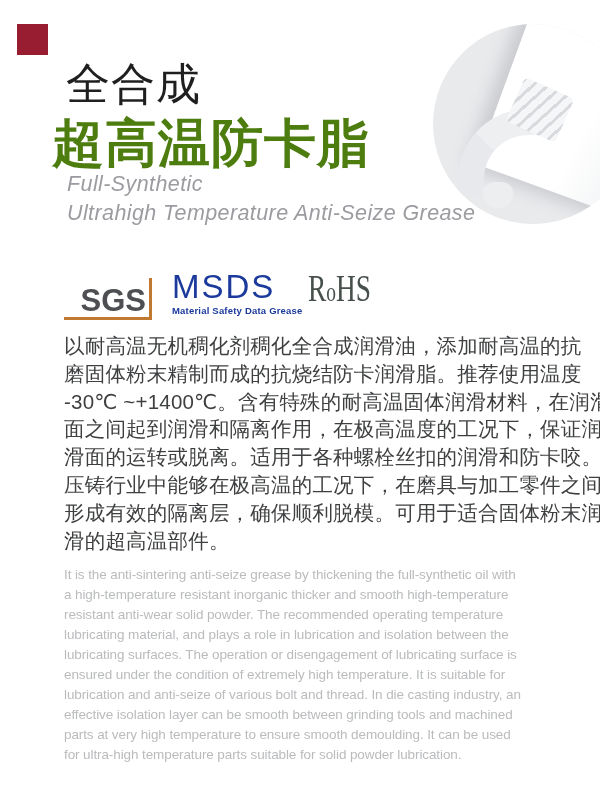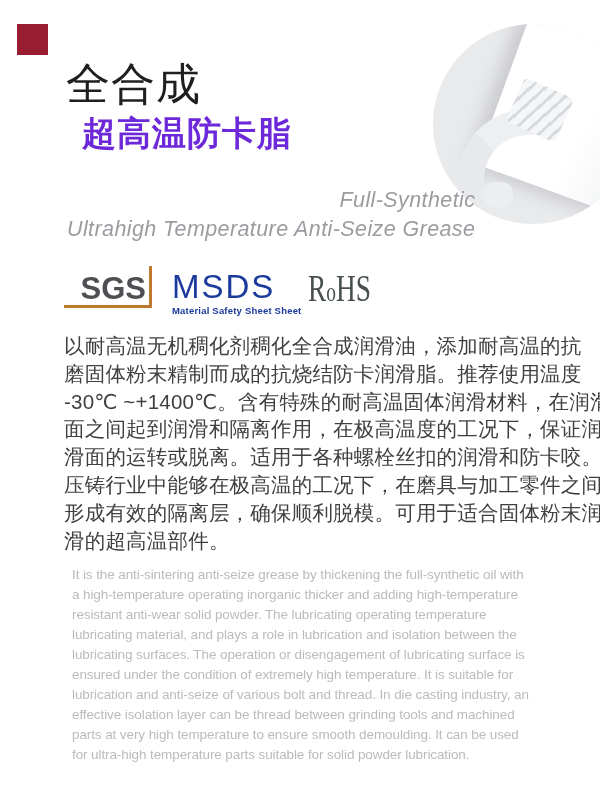--- a/index.html
+++ b/index.html
@@ -23,47 +23,47 @@
              background:repeating-linear-gradient(114deg,#d8dade 0px,#d8dade 3px,#f5f6f8 3px,#f5f6f8 10px);}
   .tube-nozzle{position:absolute;left:26px;top:84px;width:56px;height:62px;
                border-left:26px solid #edeff1;border-bottom:26px solid #e7e9ec;
                border-bottom-left-radius:70px;transform:rotate(86deg);}
   .tube-tip{position:absolute;left:50px;top:158px;width:30px;height:26px;border-radius:40% 40% 50% 50%;
             background:#eceef0;}
 
   
   .title-black{position:absolute;left:66px;top:44px;font-size:44px;line-height:1.1;
                color:#1f1f1f;font-weight:500;letter-spacing:1px;white-space:nowrap;}
-  .title-magenta{position:absolute;left:82px;top:99px;font-size:34px;line-height:1.1;
-                 color:#6d28d9;font-weight:bold;letter-spacing:1px;white-space:nowrap;}
-  .subtitle{position:absolute;left:67px;top:170px;font-style:italic;color:#9b9ba0;
-            font-size:21.5px;line-height:29px;letter-spacing:.4px;text-align:right;}
+  .title-magenta{position:absolute;left:52px;top:99px;font-size:52px;line-height:1.1;
+                 color:#4d7c0f;font-weight:bold;letter-spacing:1px;white-space:nowrap;}
+  .subtitle{position:absolute;left:67px;top:154px;font-style:italic;color:#9b9ba0;
+            font-size:21.5px;line-height:29px;letter-spacing:.4px;}
 
   
   .certs{position:absolute;left:64px;top:250px;width:400px;height:50px;}
-  .sgs{position:absolute;left:0;top:0;width:88px;height:42px;}
+  .sgs{position:absolute;left:0;top:12px;width:88px;height:42px;}
   .sgs-text{position:absolute;right:6px;bottom:4px;font-weight:bold;font-size:31px;line-height:1;
             color:#4e4f52;}
   .sgs-underline{position:absolute;left:0;bottom:0;width:86px;height:3px;background:#c0792f;}
   .sgs-vline{position:absolute;right:0;top:0;width:3px;height:42px;background:#c0792f;}
   .msds{position:absolute;left:108px;top:4px;}
   .msds-main{font-size:33px;font-weight:normal;color:#1b3a9c;line-height:1;letter-spacing:2px;}
   .msds-tag{margin-top:2px;font-size:9.5px;font-weight:bold;color:#1b3a9c;letter-spacing:.2px;
             white-space:nowrap;}
   .rohs{position:absolute;left:244px;top:3px;font-family:"Liberation Serif","DejaVu Serif",serif;
         color:#47504a;font-size:38px;line-height:1;transform:scaleX(.72);transform-origin:left top;
         white-space:nowrap;}
   .rohs .small-o{font-size:27px;}
 
   
   .desc-cn{position:absolute;left:64px;top:316px;font-size:20.5px;color:#3e3f40;}
   .desc-cn .ln{height:27.8px;line-height:27.8px;white-space:nowrap;letter-spacing:.2px;}
 
   
-  .desc-en{position:absolute;left:72px;top:549px;font-size:13.5px;color:#babbbd;
+  .desc-en{position:absolute;left:64px;top:549px;font-size:13.5px;color:#babbbd;
            letter-spacing:-.1px;}
   .desc-en .ln{height:20px;line-height:20px;white-space:nowrap;}
 </style>
 </head>
 <body>
 
 <div class="page">
 
   <div class="brand-square"></div>
 
@@ -83,42 +83,42 @@
   </div>
 
   <div class="certs">
     <div class="sgs">
       <span class="sgs-underline"></span>
       <span class="sgs-vline"></span>
       <span class="sgs-text">SGS</span>
     </div>
     <div class="msds">
       <div class="msds-main">MSDS</div>
-      <div class="msds-tag">Material Safety Sheet Sheet</div>
+      <div class="msds-tag">Material Safety Data Grease</div>
     </div>
     <div class="rohs"><span>R</span><span class="small-o">o</span><span>HS</span></div>
   </div>
 
   <div class="desc-cn">
     <div class="ln">以耐高温无机稠化剂稠化全合成润滑油，添加耐高温的抗</div>
     <div class="ln">磨固体粉末精制而成的抗烧结防卡润滑脂。推荐使用温度</div>
     <div class="ln">-30℃ ~+1400℃。含有特殊的耐高温固体润滑材料，在润滑</div>
     <div class="ln">面之间起到润滑和隔离作用，在极高温度的工况下，保证润</div>
     <div class="ln">滑面的运转或脱离。适用于各种螺栓丝扣的润滑和防卡咬。</div>
     <div class="ln">压铸行业中能够在极高温的工况下，在磨具与加工零件之间</div>
     <div class="ln">形成有效的隔离层，确保顺利脱模。可用于适合固体粉末润</div>
     <div class="ln">滑的超高温部件。</div>
   </div>
 
   <div class="desc-en">
     <div class="ln">It is the anti-sintering anti-seize grease by thickening the full-synthetic oil with</div>
-    <div class="ln">a high-temperature operating inorganic thicker and adding high-temperature</div>
-    <div class="ln">resistant anti-wear solid powder. The lubricating operating temperature</div>
+    <div class="ln">a high-temperature resistant inorganic thicker and smooth high-temperature</div>
+    <div class="ln">resistant anti-wear solid powder. The recommended operating temperature</div>
     <div class="ln">lubricating material, and plays a role in lubrication and isolation between the</div>
     <div class="ln">lubricating surfaces. The operation or disengagement of lubricating surface is</div>
     <div class="ln">ensured under the condition of extremely high temperature. It is suitable for</div>
     <div class="ln">lubrication and anti-seize of various bolt and thread. In die casting industry, an</div>
-    <div class="ln">effective isolation layer can be thread between grinding tools and machined</div>
+    <div class="ln">effective isolation layer can be smooth between grinding tools and machined</div>
     <div class="ln">parts at very high temperature to ensure smooth demoulding. It can be used</div>
     <div class="ln">for ultra-high temperature parts suitable for solid powder lubrication.</div>
   </div>
 
 </div>
 
 </body></html>

